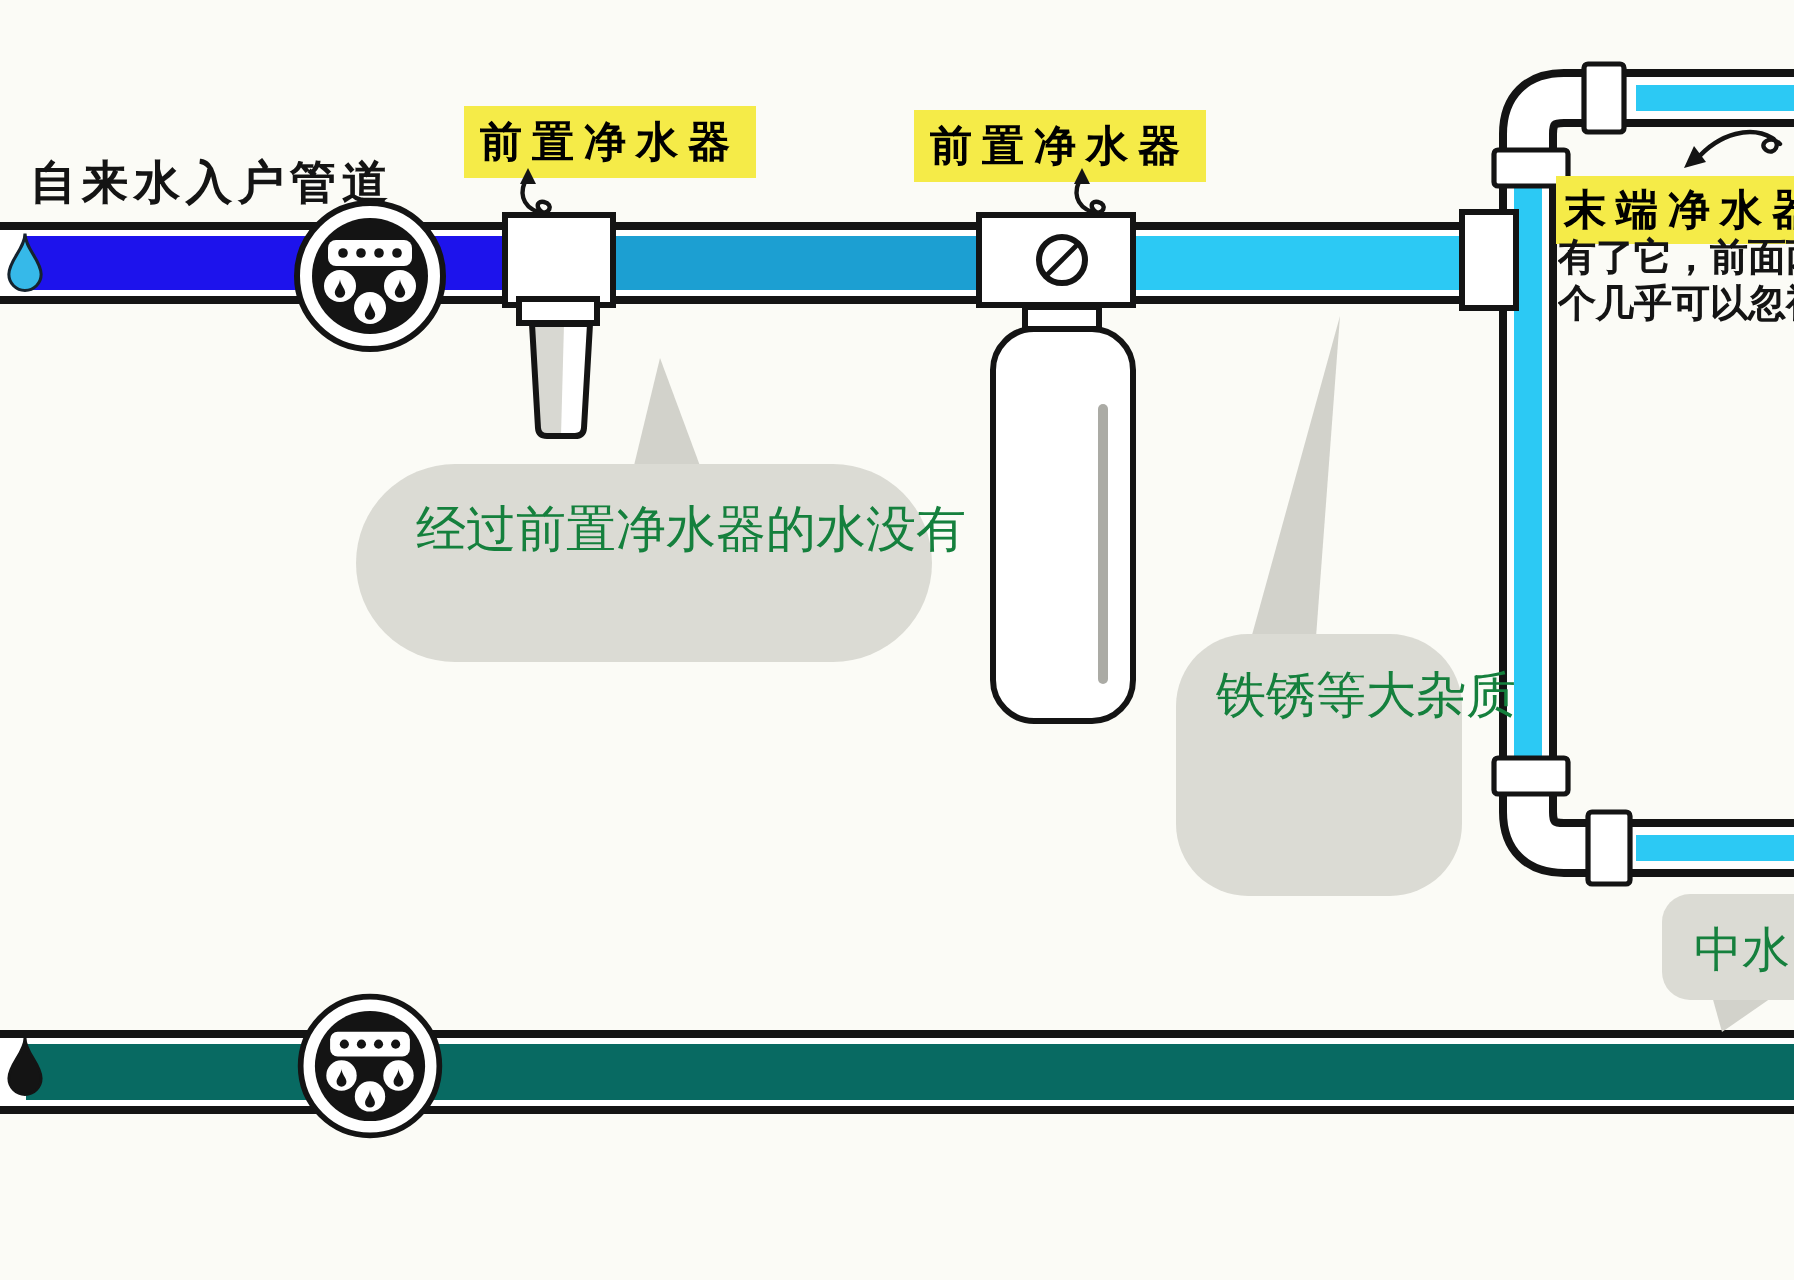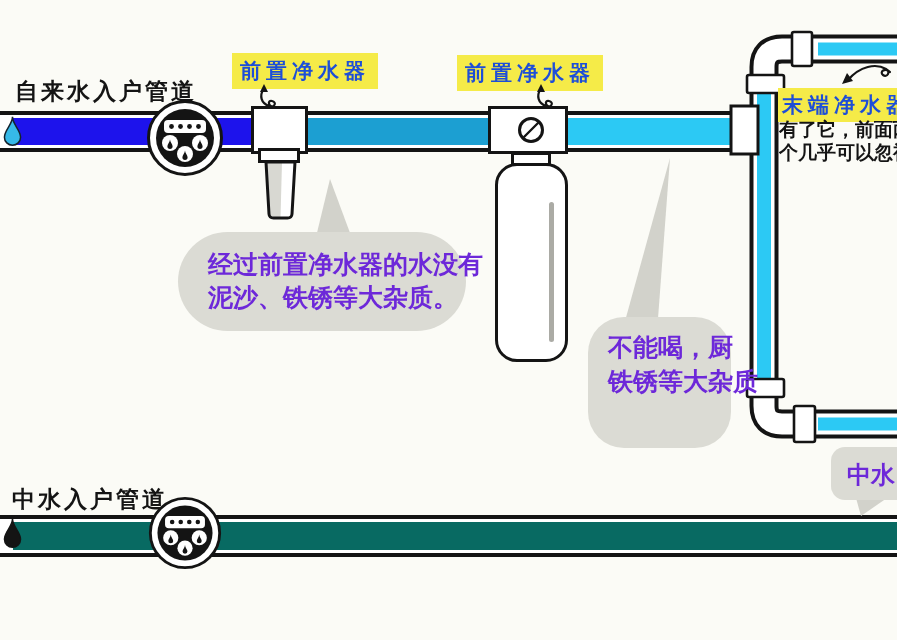--- a/index.html
+++ b/index.html
@@ -5,23 +5,23 @@
   html,body{margin:0;padding:0;}
   .canvas{position:relative;width:897px;height:640px;overflow:hidden;
     background:var(--background,#FBFBF6);
     font-family:"DejaVu Sans","Liberation Sans",sans-serif;color:#141414;}
   .abs{position:absolute;}
   .pipe-h{position:absolute;background:var(--outline,#141414);}
   .pipe-inner{position:absolute;left:0;right:0;top:4px;bottom:4px;background:#fff;}
   .water{position:absolute;top:7px;height:27px;}
   .pipe-label{position:absolute;font-weight:bold;font-size:23px;letter-spacing:3px;white-space:nowrap;color:#141414;}
   .yellow-label{position:absolute;background:var(--label-yellow,#F5EB48);font-weight:bold;
-    font-size:21px;letter-spacing:5px;padding:4px 8px;white-space:nowrap;color:#1d4ed8;}
+    font-size:21px;letter-spacing:5px;padding:4px 8px;white-space:nowrap;color:#000000;}
   .device{position:absolute;background:#fff;border:3px solid var(--outline,#141414);box-sizing:border-box;}
-  .bubble{position:absolute;background:var(--bubble-gray,#DBDBD4);color:#6d28d9;font-weight:bold;box-sizing:border-box;}
+  .bubble{position:absolute;background:var(--bubble-gray,#DBDBD4);color:#15803d;font-weight:normal;box-sizing:border-box;}
   .bubble .ln{white-space:nowrap;}
   .note-line{white-space:nowrap;overflow:hidden;}
   svg{display:block;}
 </style>
 </head>
 <body>
 
 <div class="canvas">
 
   <div class="pipe-h" style="left:0;top:111px;width:742px;height:41px;">
@@ -104,21 +104,20 @@
     <path transform="translate(0,17)" d="M0,-4.5 C0,-2 -2.6,0.4 -2.6,2.3 A2.6,2.6 0 0 0 2.6,2.3 C2.6,0.4 0,-2 0,-4.5 Z" fill="#141414"></path>
   </svg>
 
   <div class="pipe-h" style="left:0;top:515px;width:897px;height:42px;">
     <div class="pipe-inner"></div>
     <div class="water" style="left:13px;width:884px;height:28px;background:var(--reclaimed-teal);"></div>
   </div>
   <svg class="abs" style="left:3px;top:517px;" width="19" height="32" viewBox="0 0 20 32">
     <path d="M10,1 C10,9 1.5,15 1.5,22.5 A8.5,8.5 0 0 0 18.5,22.5 C18.5,15 10,9 10,1 Z" fill="#141414" stroke="#141414" stroke-width="1.5"></path>
   </svg>
-  <div class="pipe-label" style="left:12px;top:484px;">中水入户管道</div>
   <svg class="abs" style="left:147px;top:495px;" width="76" height="76" viewBox="-40 -40 80 80">
     <circle r="36.5" fill="#fff" stroke="#141414" stroke-width="3"></circle>
     <circle r="29" fill="#141414"></circle>
     <rect x="-21" y="-18" width="42" height="13" rx="4" fill="#fff"></rect>
     <circle cx="-13.5" cy="-11.5" r="2.4" fill="#141414"></circle>
       <circle cx="-4.5" cy="-11.5" r="2.4" fill="#141414"></circle>
     <circle cx="4.5" cy="-11.5" r="2.4" fill="#141414"></circle>
       <circle cx="13.5" cy="-11.5" r="2.4" fill="#141414"></circle>
     <circle cx="-15" cy="5" r="8" fill="#fff"></circle>
       <circle cx="15" cy="5" r="8" fill="#fff"></circle>
@@ -126,28 +125,26 @@
     <path transform="translate(-15,6)" d="M0,-4.5 C0,-2 -2.6,0.4 -2.6,2.3 A2.6,2.6 0 0 0 2.6,2.3 C2.6,0.4 0,-2 0,-4.5 Z" fill="#141414"></path>
     <path transform="translate(15,6)" d="M0,-4.5 C0,-2 -2.6,0.4 -2.6,2.3 A2.6,2.6 0 0 0 2.6,2.3 C2.6,0.4 0,-2 0,-4.5 Z" fill="#141414"></path>
     <path transform="translate(0,17)" d="M0,-4.5 C0,-2 -2.6,0.4 -2.6,2.3 A2.6,2.6 0 0 0 2.6,2.3 C2.6,0.4 0,-2 0,-4.5 Z" fill="#141414"></path>
   </svg>
 
   <svg class="abs" style="left:308px;top:176px;" width="50" height="68" viewBox="0 0 50 68">
     <polygon points="22,3 7,65 45,65" fill="var(--tail-gray)"></polygon>
   </svg>
   <div class="bubble" style="left:178px;top:232px;width:288px;height:99px;border-radius:50px;font-size:25px;line-height:33px;padding:16px 0 0 30px;">
     <div class="ln">经过前置净水器的水没有</div>
-    <div class="ln">泥沙、铁锈等大杂质。</div>
   </div>
 
   <svg class="abs" style="left:613px;top:156px;" width="62" height="178" viewBox="0 0 62 178">
     <polygon points="57,2 9,176 44,176" fill="var(--tail-gray)"></polygon>
   </svg>
   <div class="bubble" style="left:588px;top:317px;width:143px;height:131px;border-radius:36px;font-size:25px;line-height:34px;padding:14px 0 0 20px;">
-    <div class="ln">不能喝，厨</div>
     <div class="ln">铁锈等大杂质</div>
   </div>
 
   <svg class="abs" style="left:849px;top:494px;" width="46" height="26" viewBox="0 0 46 26">
     <polygon points="7,4 38,4 12,22" fill="var(--tail-gray)"></polygon>
   </svg>
   <div class="bubble" style="left:831px;top:447px;width:90px;height:53px;border-radius:14px;font-size:24px;padding:12px 0 0 16px;">
     <span class="ln">中水</span>
   </div>
 

